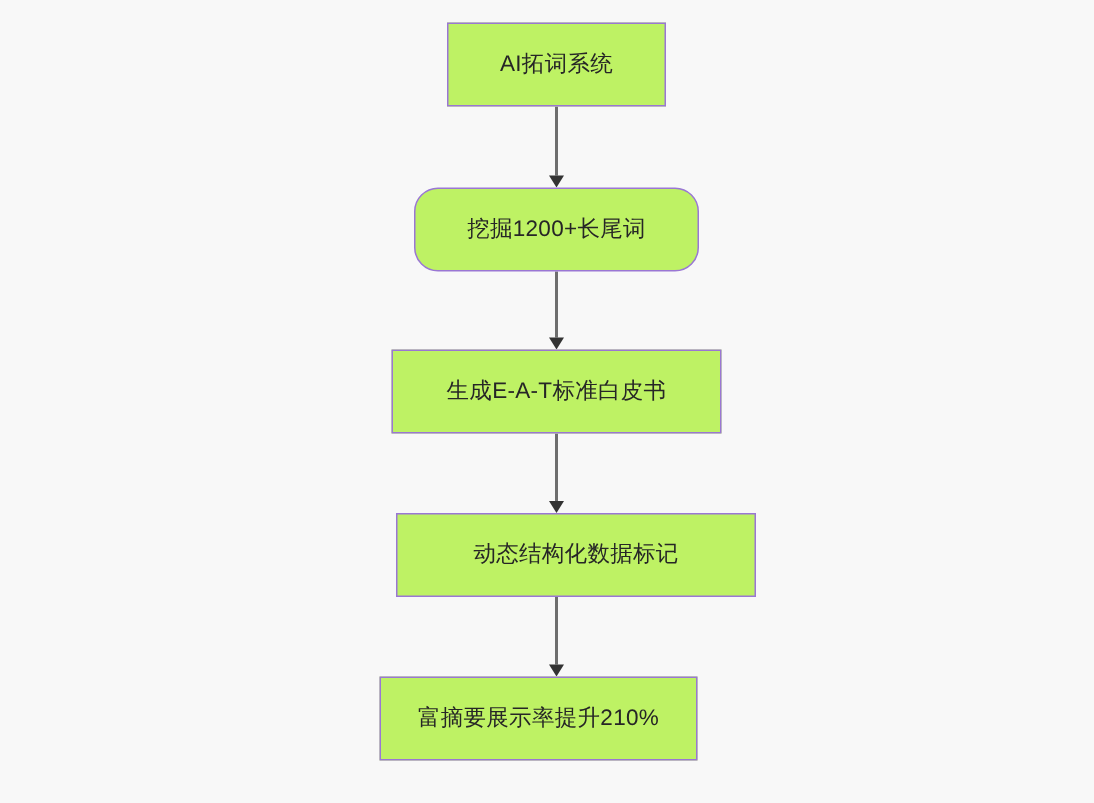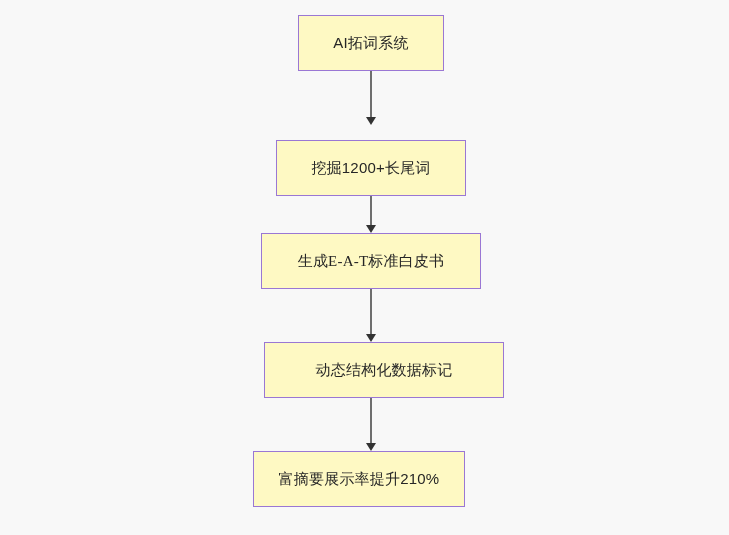--- a/index.html
+++ b/index.html
@@ -14,21 +14,21 @@
     overflow: hidden;
   }
   #flowchart {
     position: relative;
     width: 729px;
     height: 535px;
   }
   .node {
     position: absolute;
     box-sizing: border-box;
-    background: #fef9c3;
+    background: #bef264;
     border: 1px solid #9a77d4;
     color: #262626;
     font-size: 15px;
     line-height: 1.2;
     display: flex;
     align-items: center;
     justify-content: center;
     text-align: center;
     white-space: nowrap;
     letter-spacing: 0.2px;
@@ -61,25 +61,25 @@
   <div class="edge" style="left:370px; top:289px; height:45px;"></div>
   <div class="arrowhead" style="left:366px; top:334px;"></div>
 
   <div class="edge" style="left:370px; top:398px; height:45px;"></div>
   <div class="arrowhead" style="left:366px; top:443px;"></div>
 
   <div class="node" style="left:298px; top:15px; width:146px; height:56px;">
     <span>AI拓词系统</span>
   </div>
 
-  <div class="node" style="left:276px; top:140px; width:190px; height:56px;">
+  <div class="node" style="left:276px; top:125px; width:190px; height:56px;border-radius:16px;">
     <span>挖掘1200+长尾词</span>
   </div>
 
-  <div class="node" style="left:261px; top:233px; width:220px; height:56px;font-family:Liberation Serif, serif;">
+  <div class="node" style="left:261px; top:233px; width:220px; height:56px;">
     <span>生成E-A-T标准白皮书</span>
   </div>
 
   <div class="node" style="left:264px; top:342px; width:240px; height:56px;">
     <span>动态结构化数据标记</span>
   </div>
 
   <div class="node" style="left:253px; top:451px; width:212px; height:56px;">
     <span>富摘要展示率提升210%</span>
   </div>

